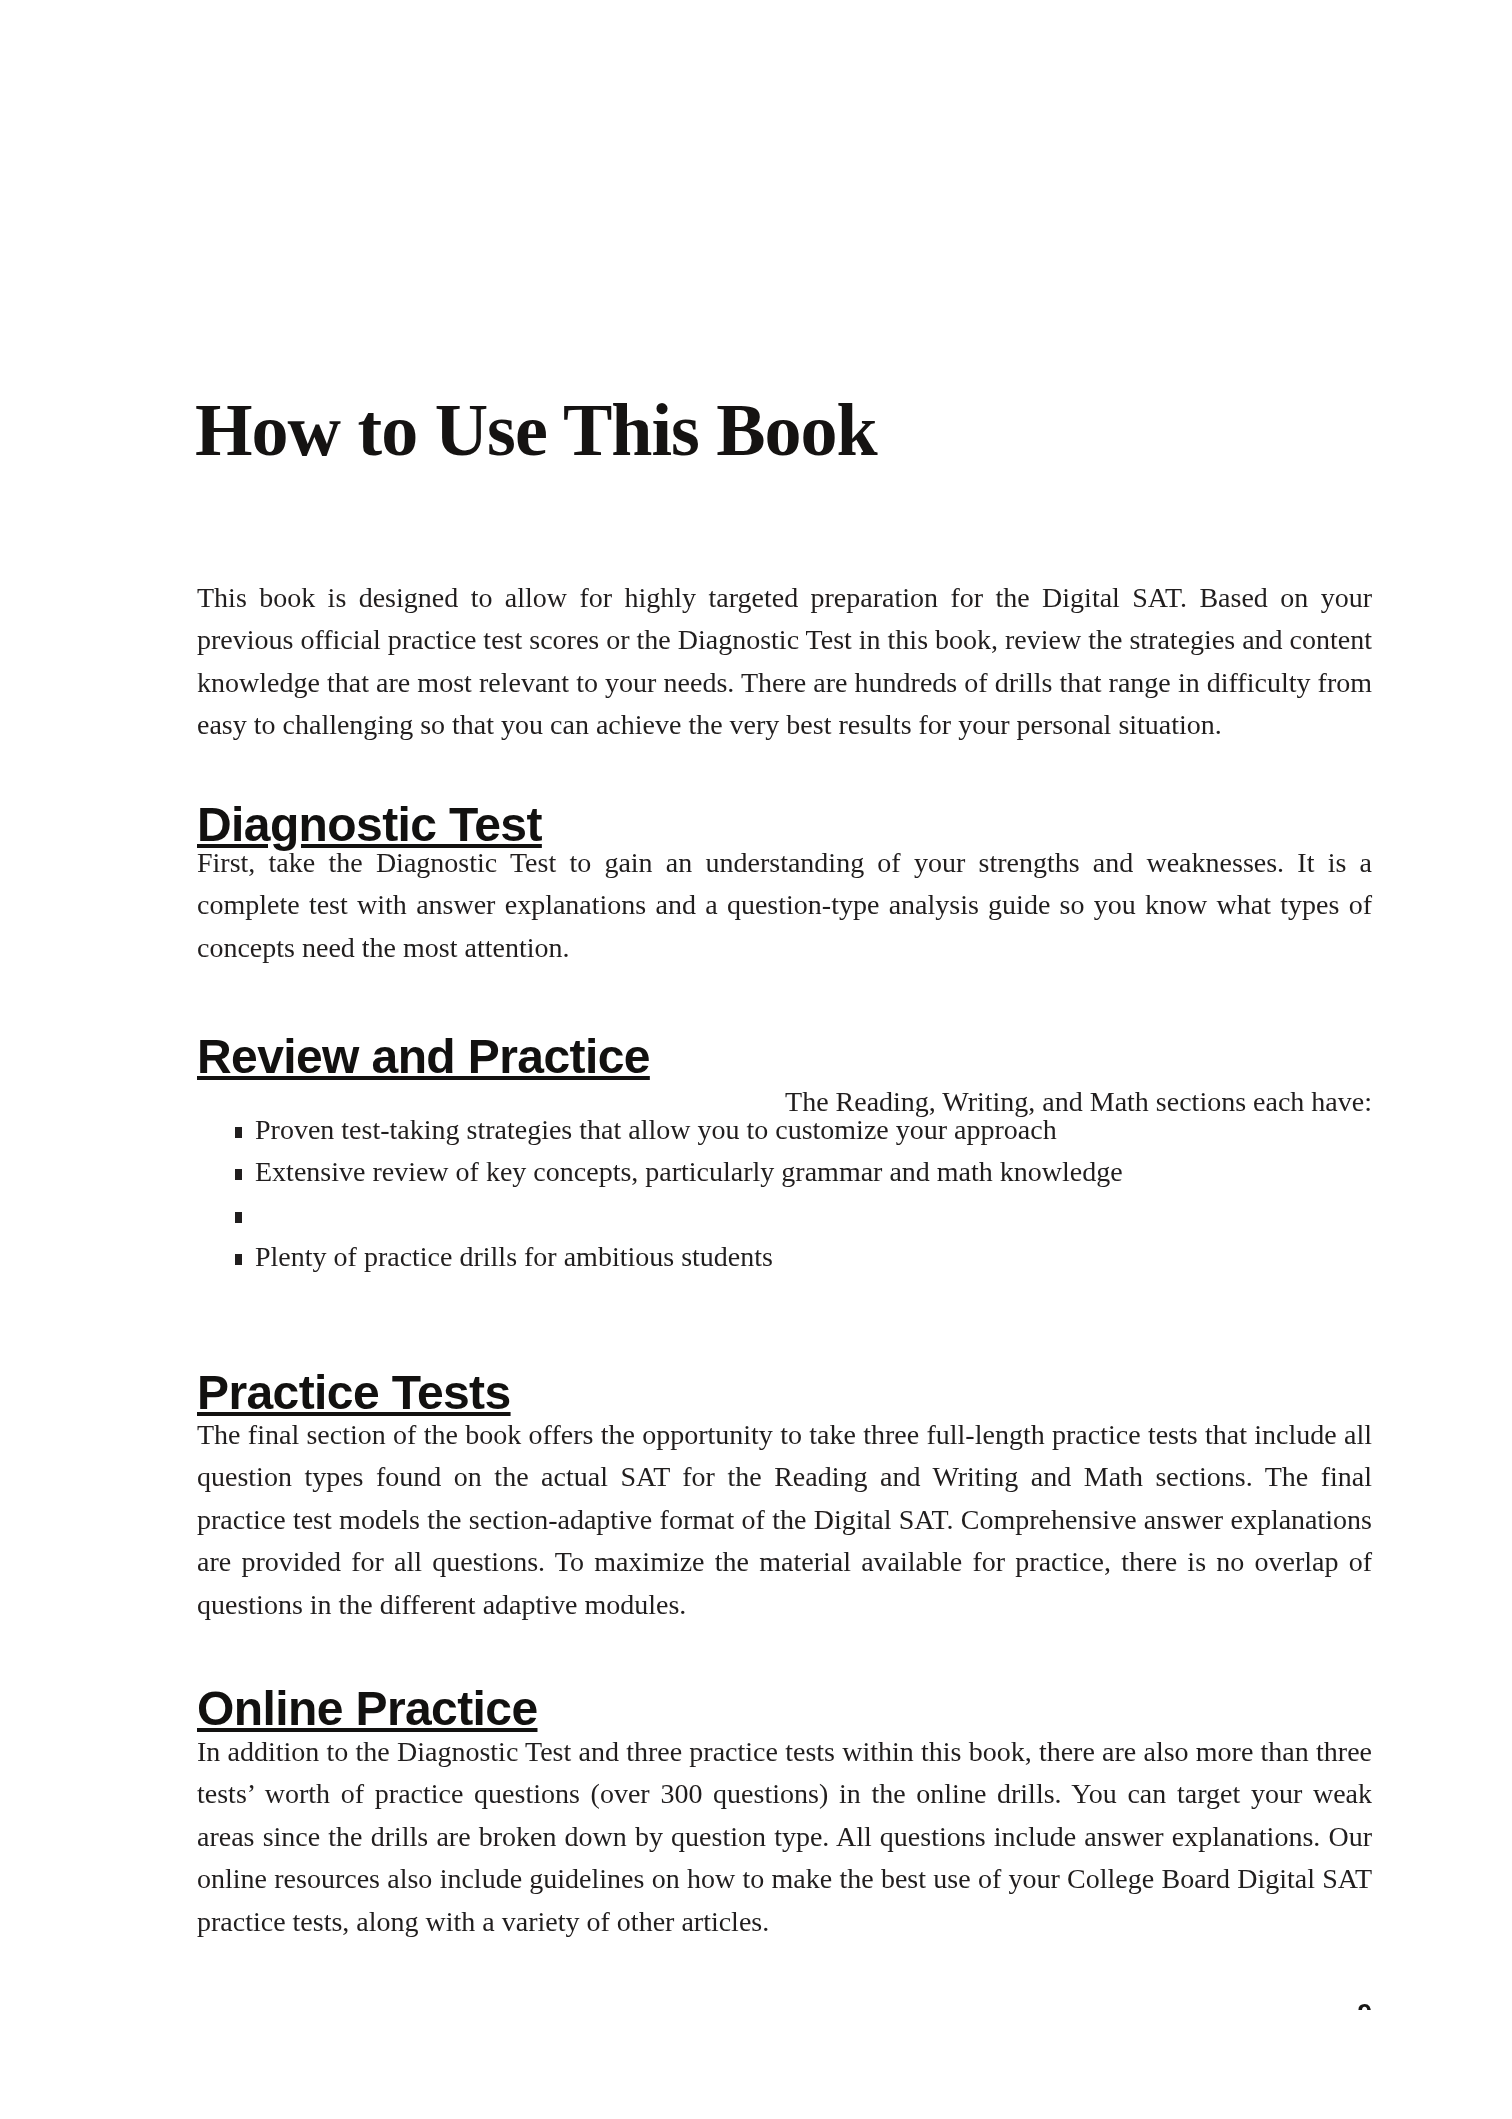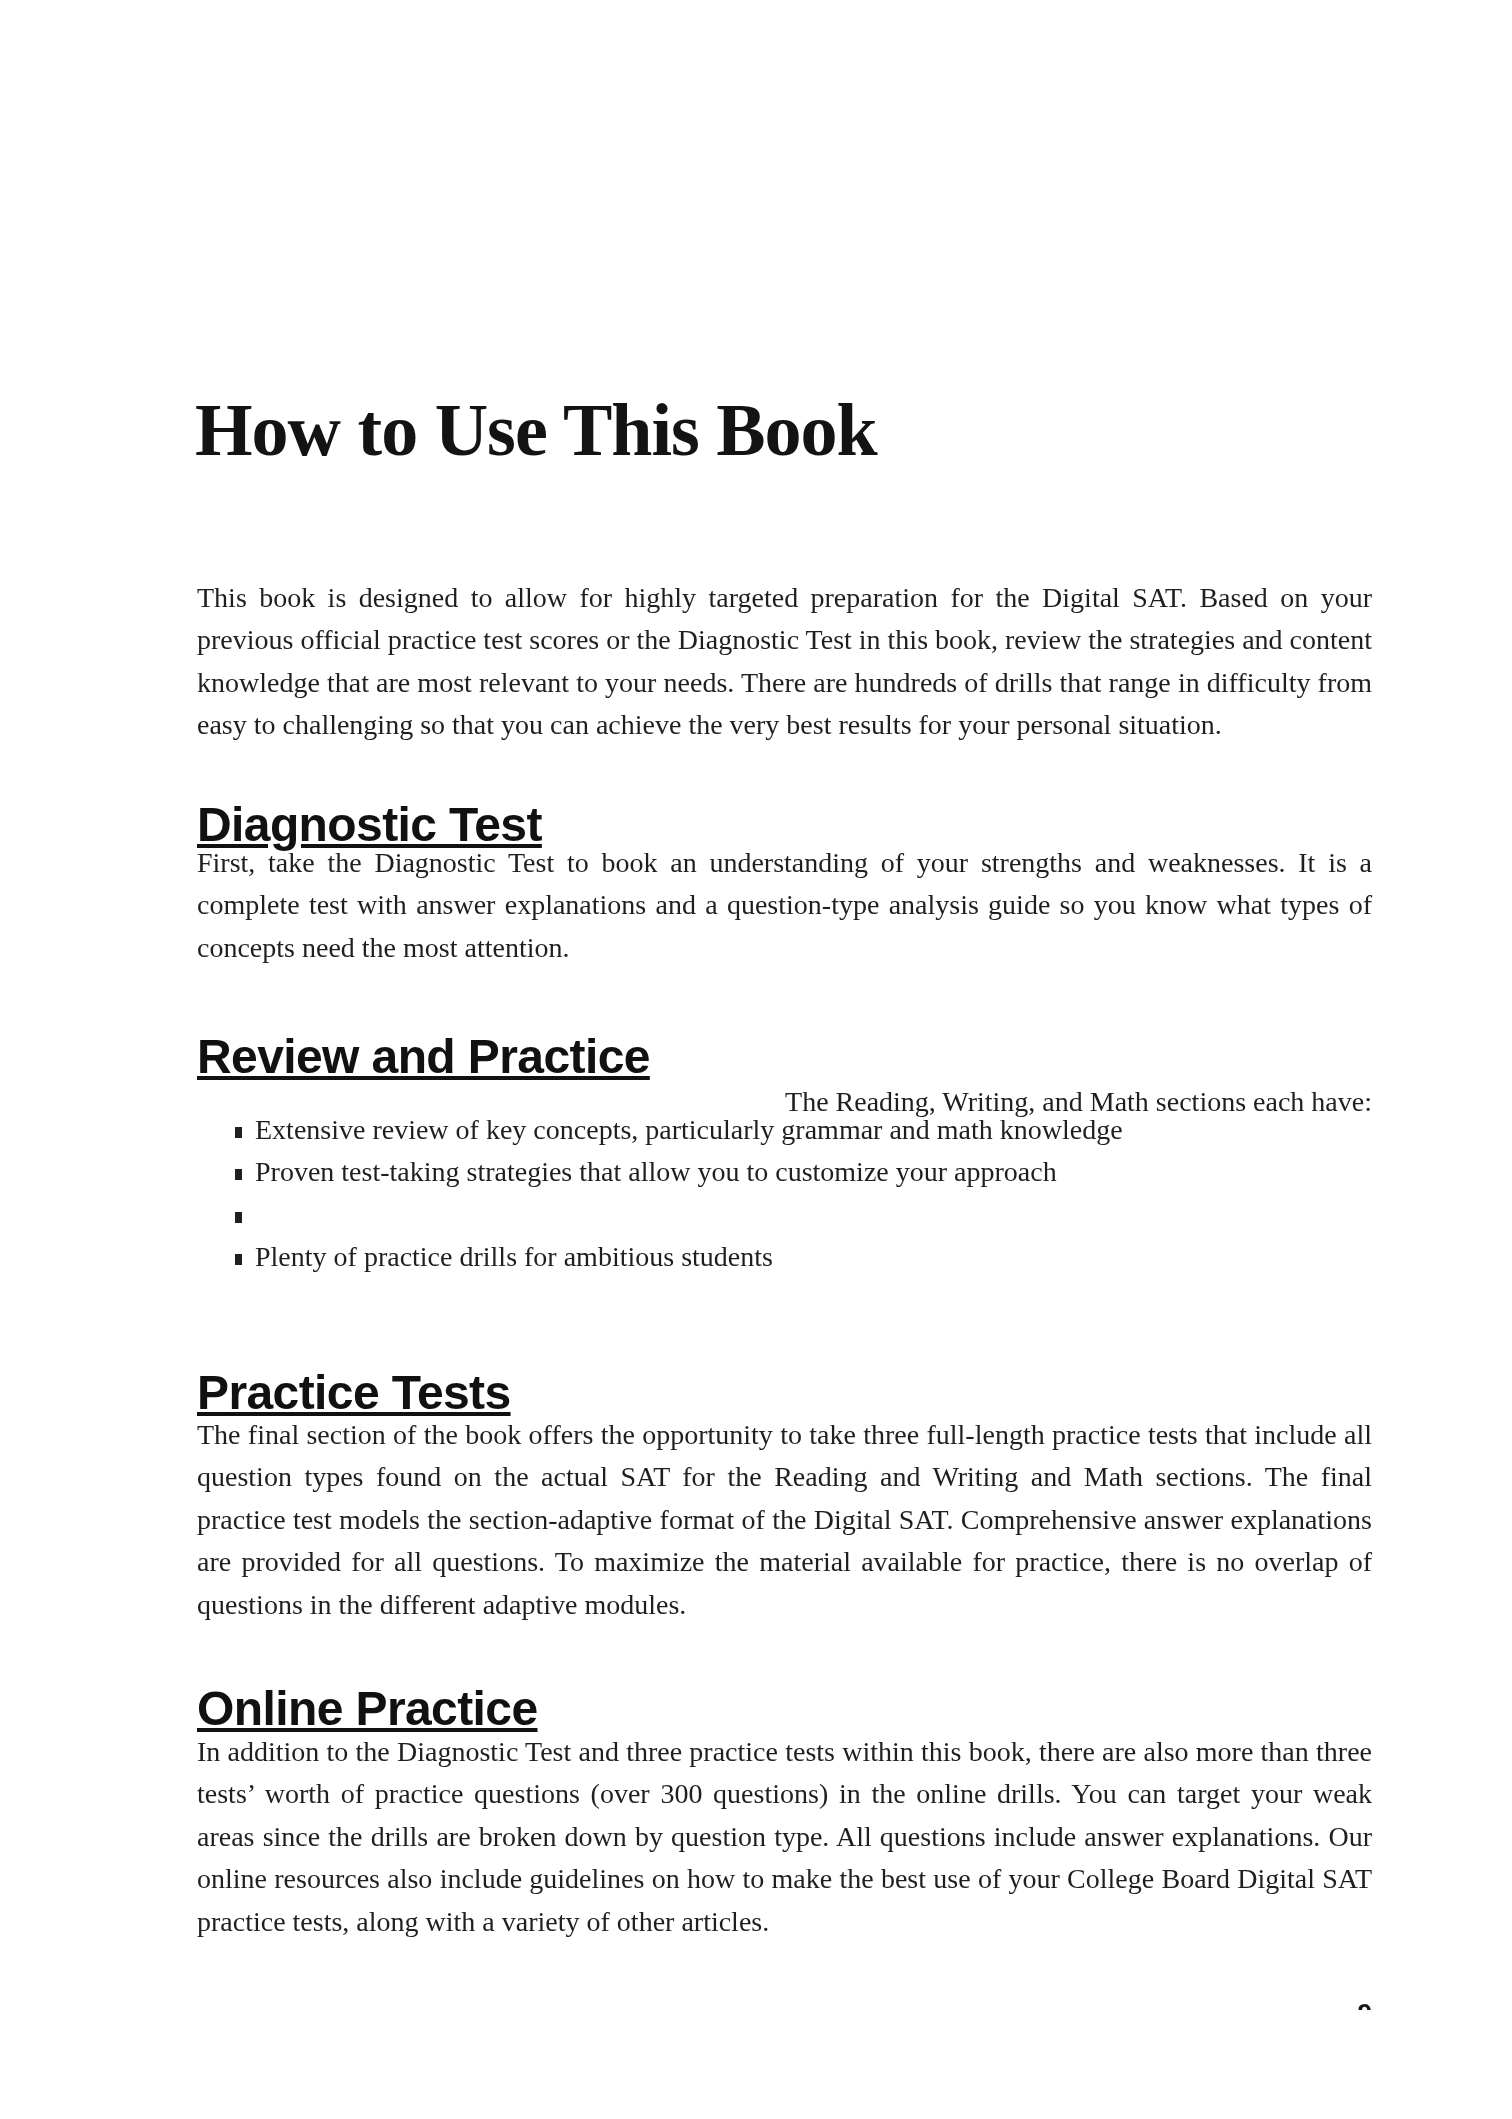--- a/index.html
+++ b/index.html
@@ -86,32 +86,32 @@
 <body>
 
 <div class="page">
 
   <h1 class="page-title">How to Use This Book</h1>
 
   <p class="body-para intro">This book is designed to allow for highly targeted preparation for the Digital SAT. Based on your previous official practice test scores or the Diagnostic Test in this book, review the strategies and content knowledge that are most relevant to your needs. There are hundreds of drills that range in difficulty from easy to challenging so that you can achieve the very best results for your personal situation.</p>
 
   <h2 class="section-heading h-diagnostic">Diagnostic Test</h2>
 
-  <p class="body-para p-diagnostic">First, take the Diagnostic Test to book an understanding of your strengths and weaknesses. It is a complete test with answer explanations and a question-type analysis guide so you know what types of concepts need the most attention.</p>
+  <p class="body-para p-diagnostic">First, take the Diagnostic Test to gain an understanding of your strengths and weaknesses. It is a complete test with answer explanations and a question-type analysis guide so you know what types of concepts need the most attention.</p>
 
   <h2 class="section-heading h-review">Review and Practice</h2>
 
   <p class="body-para p-review">The Reading, Writing, and Math sections each have:</p>
 
   <ul class="bullet-list">
     <li>
-      <span class="sq"></span><span>Extensive review of key concepts, particularly grammar and math knowledge</span>
+      <span class="sq"></span><span>Proven test-taking strategies that allow you to customize your approach</span>
     </li>
     <li>
-      <span class="sq"></span><span>Proven test-taking strategies that allow you to customize your approach</span>
+      <span class="sq"></span><span>Extensive review of key concepts, particularly grammar and math knowledge</span>
     </li>
     <li>
       <span class="sq"></span>
     </li>
     <li>
       <span class="sq"></span><span>Plenty of practice drills for ambitious students</span>
     </li>
   </ul>
 
   <h2 class="section-heading h-practice">Practice Tests</h2>

